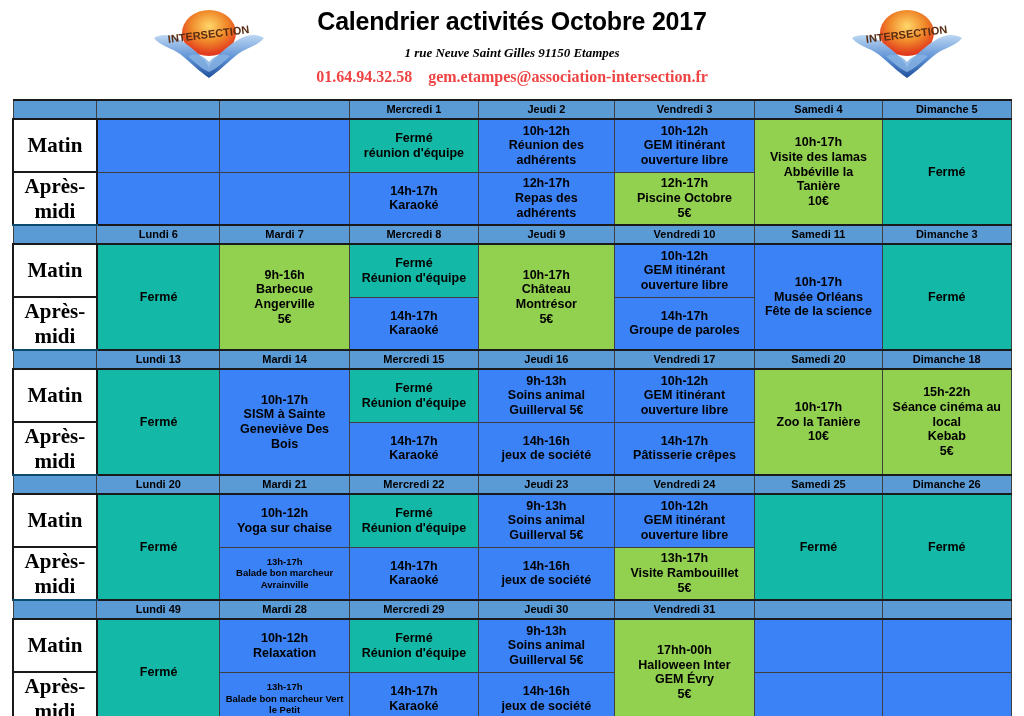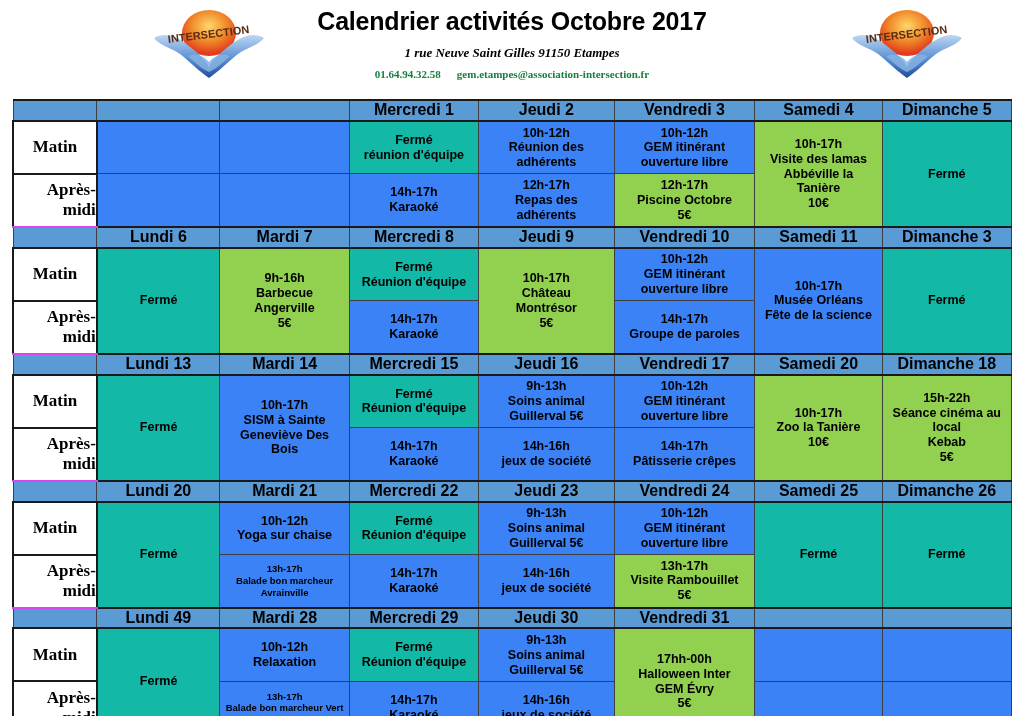--- a/index.html
+++ b/index.html
@@ -34,21 +34,21 @@
     letter-spacing:-0.2px;line-height:1.1;
     margin:0 0 9px 0;
   }
   .doc-address{
     font-family:"Liberation Serif", serif;
     font-style:italic;font-size:13px;font-weight:bold;color:#000;
     margin:0 0 7px 0;
   }
   .doc-contact{
     font-family:"Liberation Serif", serif;
-    font-size:11px;font-weight:bold;color:#15803d;
+    font-size:16px;font-weight:bold;color:#ef4444;
     margin:0;
   }
   .doc-contact .phone{margin-right:16px;}
 
   
   .cal-wrap{position:absolute;left:12px;top:99px;width:1000px;}
   table.cal{
     border-collapse:collapse;
     table-layout:fixed;
     width:1000px;
@@ -72,38 +72,38 @@
   col.c-day3{width:125px;}
   col.c-day4{width:131px;}
   col.c-day5{width:136px;}
   col.c-day6{width:123px;}
   col.c-day7{width:125px;}
 
   
   tr.daynames td{
     background:#5b9bd5;
     height:17px;
-    font-size:16px;
+    font-size:11px;
     font-weight:bold;
     border-top:2px solid #1a1a1a;
     border-bottom:2px solid #1a1a1a;
   }
   tr.daynames td.corner{background:#5b9bd5;}
 
   
   tr.slot td{height:51px;}
   tr.slot td.rowlabel{
     background:#ffffff;
     font-family:"Liberation Serif", serif;
-    font-size:17px;font-weight:bold;
+    font-size:21px;font-weight:bold;
     border-left:2px solid #1a1a1a;
     border-right:2px solid #1a1a1a;
   }
   tr.slot.matin td.rowlabel{border-bottom:2px solid #1a1a1a;}
-  tr.slot.aprem td.rowlabel{border-bottom:2px solid #d946ef;text-align:right;}
+  tr.slot.aprem td.rowlabel{border-bottom:2px solid #0c4a6e;}
 
   td.cell{background:#ffffff;padding:1px 2px;}
   td.cell.orange{background:#14b8a6;}
   td.cell.green{background:#92d050;}
   td.cell.blank{background:#3b82f6;}
 
   td.endcol{border-right:2px solid #1a1a1a;}
   td.firstcol{border-left:2px solid #1a1a1a;}
 
   .cell-line{display:block;}

